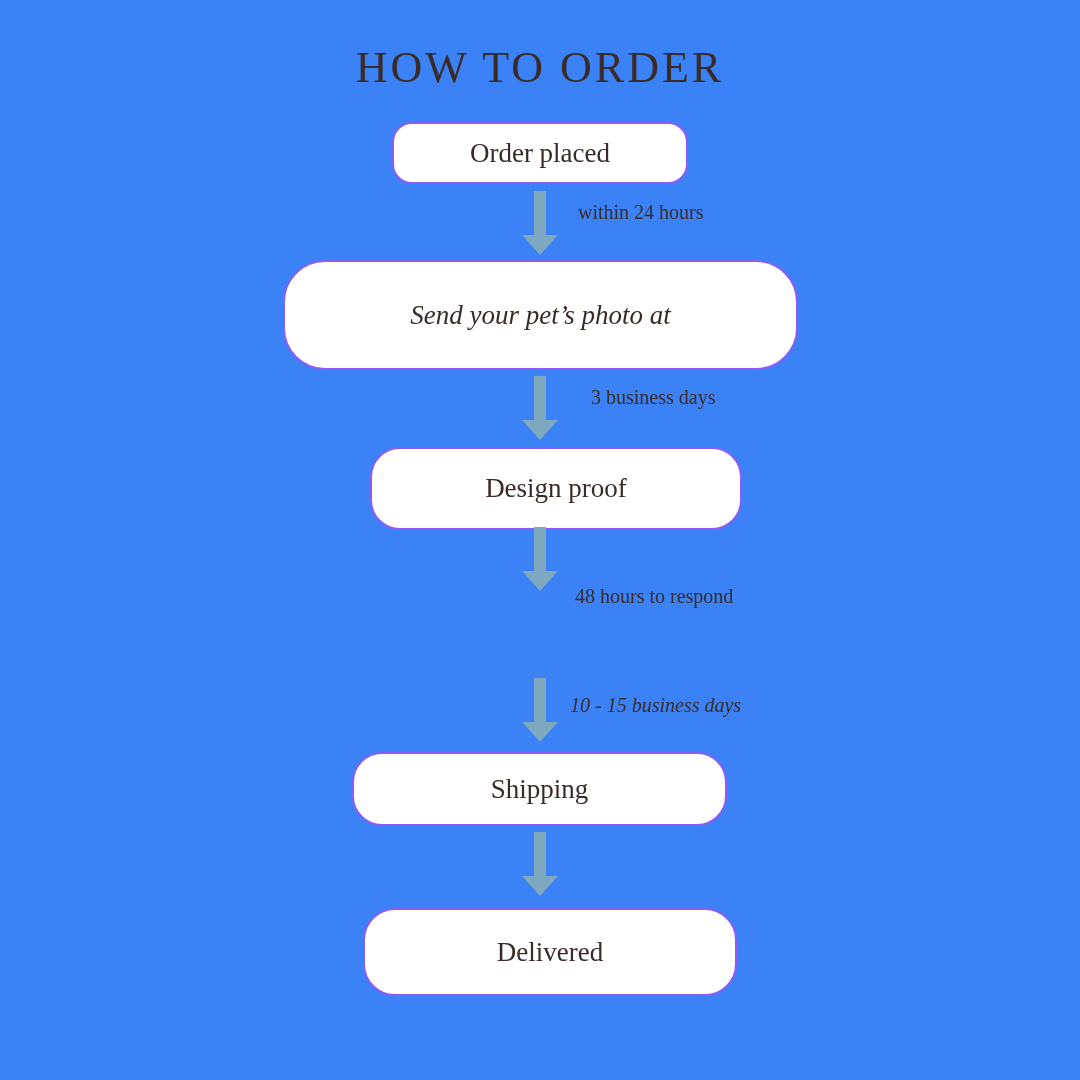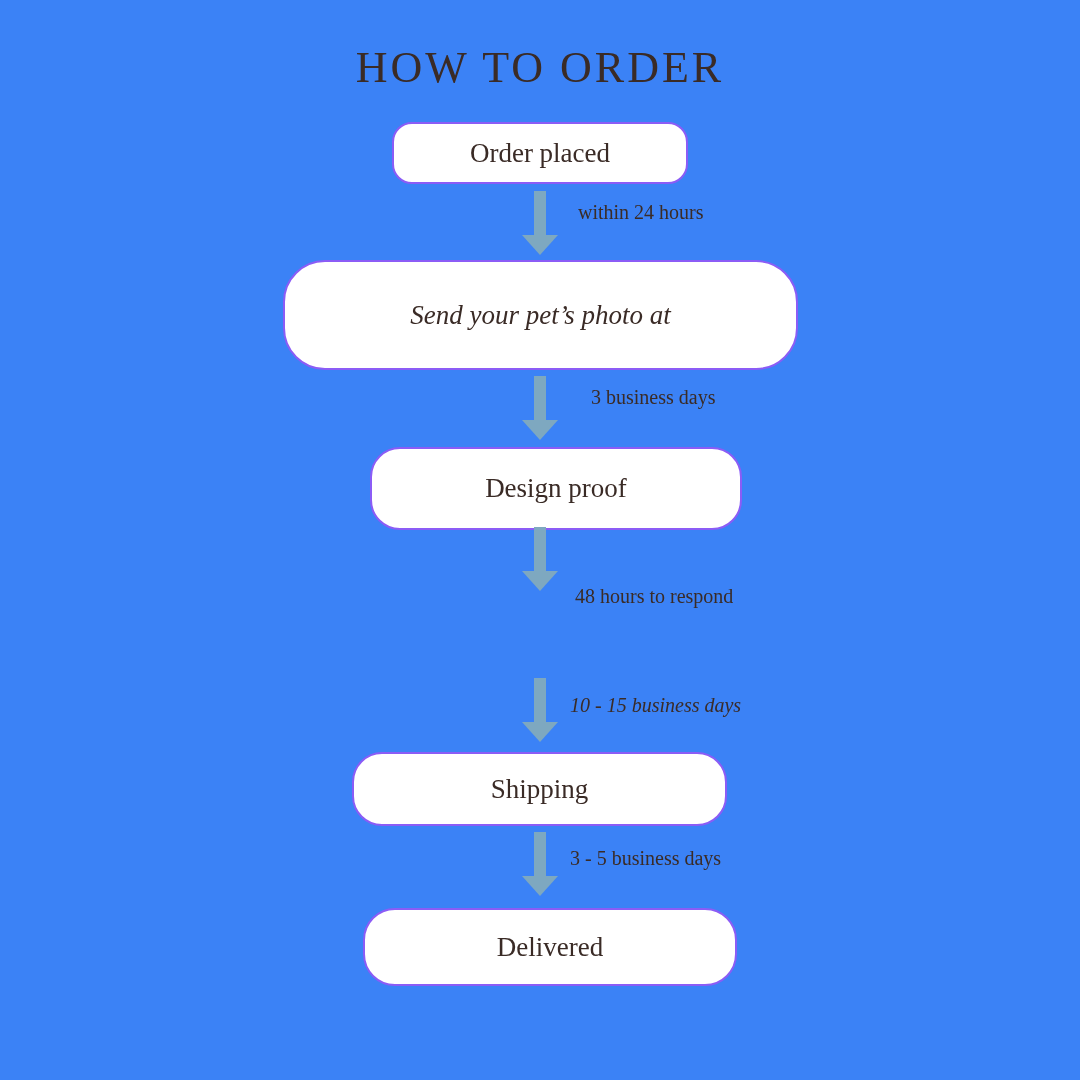--- a/index.html
+++ b/index.html
@@ -34,21 +34,21 @@
     font-size:27px;
     line-height:1.35;
     color:#3a2b26;
     box-sizing:border-box;
   }
   .box-1{left:392px; top:122px; width:296px; height:62px; border-radius:20px;}
   .box-2{left:283px; top:260px; width:515px; height:110px; border-radius:42px;font-style:italic;}
   .box-3{left:370px; top:447px; width:372px; height:83px; border-radius:30px;}
   .box-4{left:360px; top:599px; width:374px; height:74px; border-radius:30px;}
   .box-5{left:352px; top:752px; width:375px; height:74px; border-radius:30px;}
-  .box-6{left:363px; top:908px; width:374px; height:78px; border-radius:32px;}
+  .box-6{left:363px; top:908px; width:374px; height:88px; border-radius:32px;}
   .arrow{
     position:absolute;
     left:521px;
     width:38px;
     height:64px;
   }
   .arrow svg{display:block;}
   .arrow-1{top:191px;}
   .arrow-2{top:376px;}
   .arrow-3{top:527px;}
@@ -121,19 +121,18 @@
   <div class="box box-5">
     <span>Shipping</span>
   </div>
 
   <div class="arrow arrow-5">
     <svg width="38" height="64" viewBox="0 0 38 64" aria-hidden="true">
       <rect x="13" y="0" width="12" height="46" fill="#7ea8c0"></rect>
       <polygon points="1,44 37,44 19,64" fill="#7ea8c0"></polygon>
     </svg>
   </div>
-  <div class="t-label t-label-5">3 - 5 business days</div>
 
   <div class="box box-6">
     <span>Delivered</span>
   </div>
 
 </div>
 
 </body></html>

